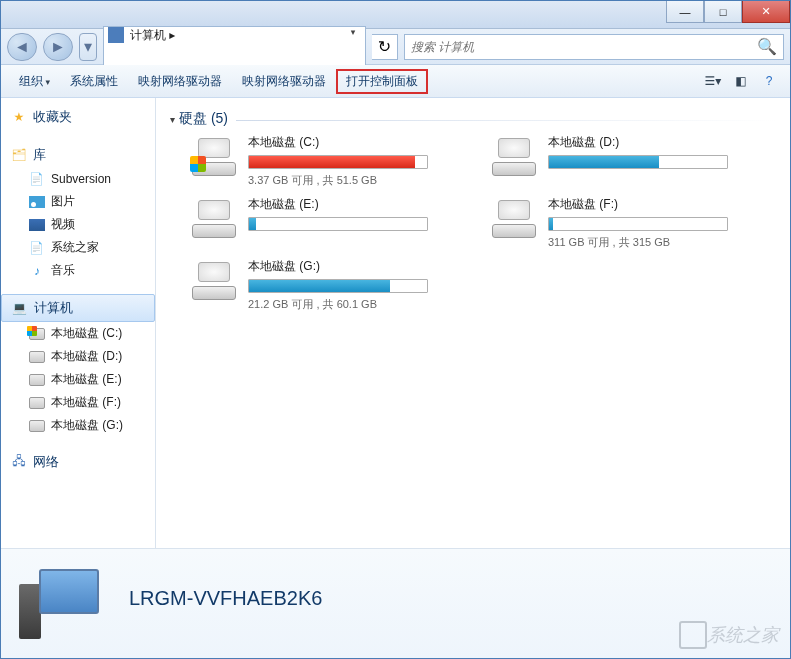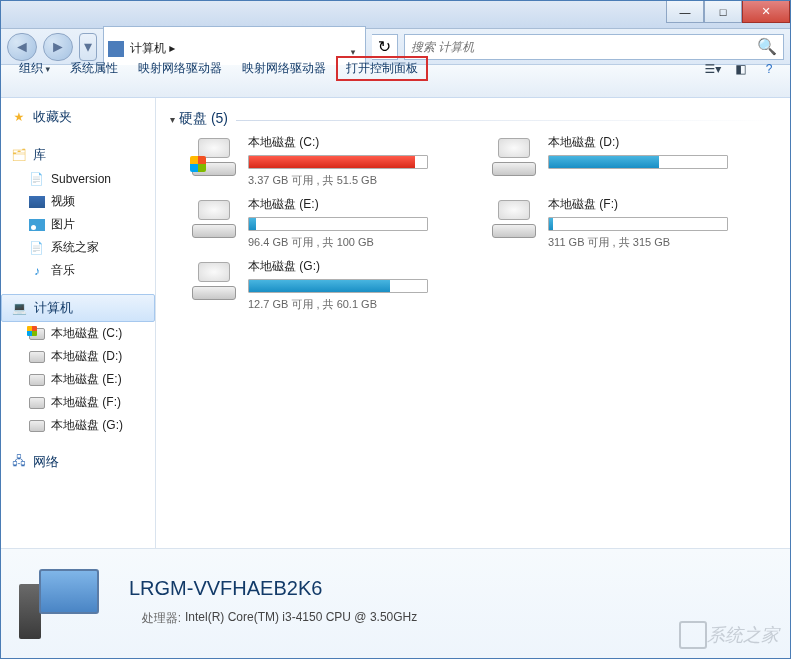--- a/index.html
+++ b/index.html
@@ -10,31 +10,31 @@
 
 .titlebar { height: 28px; background: linear-gradient(#dfe9f5, #c9daef); display: flex; justify-content: flex-end; align-items: stretch; border-bottom: 1px solid #a8bdd6; }
 .titlebar-buttons { display: flex; gap: 0; }
 .titlebar-btn { width: 38px; height: 22px; margin-top: 0; border: 1px solid #8ea6c5; border-top: none; display: flex; align-items: center; justify-content: center; font-size: 11px; background: linear-gradient(#f0f5fb,#d7e4f2); }
 .titlebar-btn.close { background: linear-gradient(#e38380,#d04b3f); color: #fff; width: 48px; border-color:#a03028; }
 
 
 .navrow { height: 36px; background: linear-gradient(#e9f1fa,#dce8f6); display: flex; align-items: center; padding: 4px 6px; gap: 6px; border-bottom: 1px solid #b9cde4; }
 .navbtn { width: 30px; height: 28px; border-radius: 14px; background: radial-gradient(circle at 30% 30%, #d7e6f5, #a5c2e2); border: 1px solid #8ea6c5; display:flex; align-items:center; justify-content:center; color:#5b7397; }
 .navbtn.small { width:18px; height:28px; border-radius:4px; background:linear-gradient(#e9f1fa,#d6e4f3);}
-.addr { flex: 1; height: 42px; background: #fff; border: 1px solid #9fb9d7; display: flex; align-items: flex-end; padding: 10px 4px; gap:6px; }
+.addr { flex: 1; height: 42px; background: #fff; border: 1px solid #9fb9d7; display: flex; align-items: flex-start; padding: 0 4px; gap:6px; }
 .addr .icon { width:16px; height:16px; background:#4c7dbb; display:inline-block; }
 .addr-text { font-size: 12px; color: #222; flex:1; }
 .addr-drop { width:16px; color:#444; font-size:9px; text-align:center;}
 .refresh { width:26px; height:26px; border:1px solid #9fb9d7; border-left:none; background:#fff; display:flex; align-items:center; justify-content:center;}
 .searchbox { width: 380px; height: 26px; background: #fff; border: 1px solid #9fb9d7; display: flex; align-items: center; padding: 0 6px; }
 .searchbox input { border: none; outline: none; flex: 1; font-size: 12px; font-style: italic; color: #b91c1c; background:transparent;}
 .searchbox .sicon { color:#5b7fb3; }
 
 
-.toolbar { height: 32px; background: linear-gradient(#f6fafd,#e4edf7); border-bottom: 1px solid #c9daef; display: flex; align-items: flex-end; padding: 16px 8px; font-size: 12px; color: #123a68; }
+.toolbar { height: 32px; background: linear-gradient(#f6fafd,#e4edf7); border-bottom: 1px solid #c9daef; display: flex; align-items: center; padding: 16px 8px; font-size: 12px; color: #123a68; }
 .toolbar-item { padding: 4px 10px; cursor: default; }
 .toolbar-item.drop::after { content: " ▾"; font-size:9px; color:#345; }
 .toolbar-item.highlight { border: 2px solid #d62f2f; padding:2px 8px;}
 .toolbar-spacer { flex: 1; }
 .toolbar-iconbtn { width: 26px; height: 24px; display:flex; align-items:center; justify-content:center; margin-left:2px; color:#345; }
 
 
 .body { flex: 1; display: flex; overflow: hidden; }
 
 
@@ -149,29 +149,29 @@
       <div class="side-group-title">
         <span class="sicon-sm folder">🗂</span>
         <span>库</span>
       </div>
       <div class="side-item">
           <span class="sicon-sm">📄</span>
           <span>Subversion</span>
         </div>
       <div class="side-item">
           <span class="sicon-sm">
+            <span class="pic"></span>
+          </span>
+          <span>图片</span>
+        </div>
+      <div class="side-item">
+          <span class="sicon-sm">
             <span class="vid"></span>
           </span>
           <span>视频</span>
-        </div>
-      <div class="side-item">
-          <span class="sicon-sm">
-            <span class="pic"></span>
-          </span>
-          <span>图片</span>
         </div>
       <div class="side-item">
           <span class="sicon-sm">📄</span>
           <span>系统之家</span>
         </div>
       <div class="side-item">
           <span class="sicon-sm mus">♪</span>
           <span>音乐</span>
         </div>
       <div class="side-spacer"></div>
@@ -252,21 +252,20 @@
           <div class="drive">
             <div class="drive-icon">
               <div class="disc"></div>
               <div class="platter"></div>
             </div>
             <div class="drive-info">
               <div class="drive-name">本地磁盘 (E:)</div>
               <div class="drive-bar">
                 <div class="drive-fill blue" style="width:4%"></div>
               </div>
-              <div class="drive-status">96.4 GB 可用 , 共 100 GB</div>
             </div>
           </div>
           <div class="drive">
             <div class="drive-icon">
               <div class="disc"></div>
               <div class="platter"></div>
             </div>
             <div class="drive-info">
               <div class="drive-name">本地磁盘 (F:)</div>
               <div class="drive-bar">
@@ -278,38 +277,34 @@
           <div class="drive">
             <div class="drive-icon">
               <div class="disc"></div>
               <div class="platter"></div>
             </div>
             <div class="drive-info">
               <div class="drive-name">本地磁盘 (G:)</div>
               <div class="drive-bar">
                 <div class="drive-fill blue" style="width:79%"></div>
               </div>
-              <div class="drive-status">12.7 GB 可用 , 共 60.1 GB</div>
+              <div class="drive-status">21.2 GB 可用 , 共 60.1 GB</div>
             </div>
           </div>
         </div>
     </div>
   </div>
 
   <div class="details">
     <div class="details-icon">
       <div class="tow"></div>
         <div class="mon"></div>
     </div>
     <div class="details-text">
       <div class="cname">LRGM-VVFHAEB2K6</div>
-      <div class="row">
-          <span class="lbl">处理器:</span>
-          <span>Intel(R) Core(TM) i3-4150 CPU @ 3.50GHz</span>
-        </div>
     </div>
   </div>
 </div>
 
 <div class="watermark">
   <span class="logo"></span>
   <span>系统之家</span>
 </div>
 
 </body></html>

